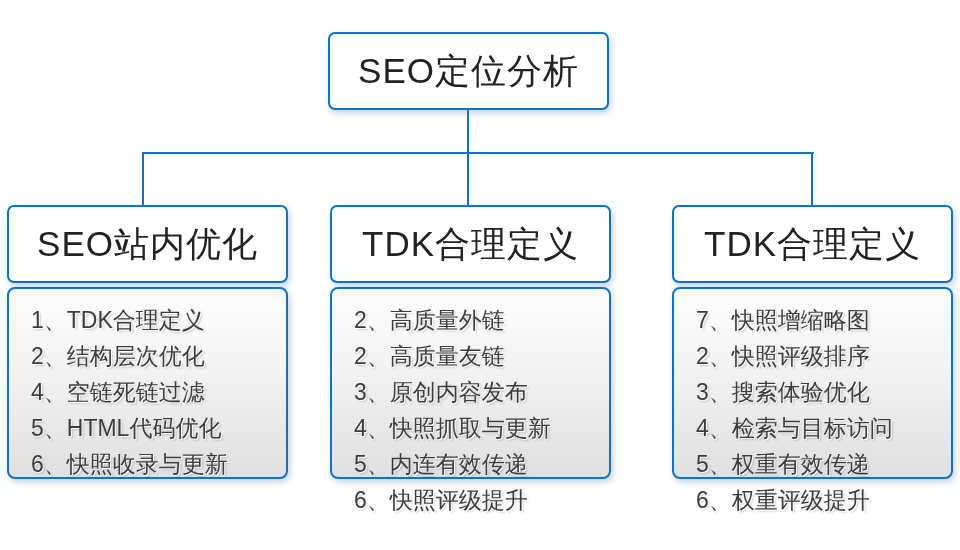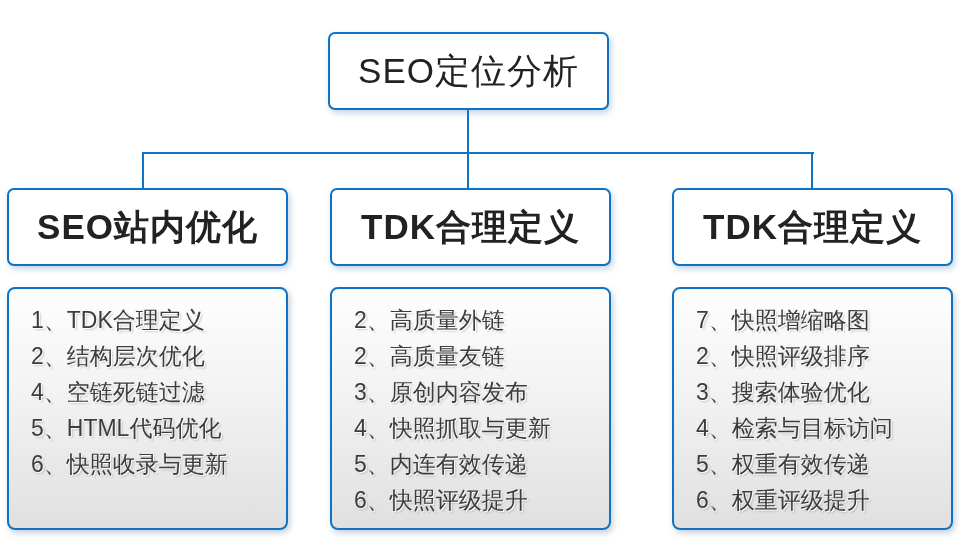--- a/index.html
+++ b/index.html
@@ -33,40 +33,40 @@
   }
   .node-box .node-label{
     font-size:35px;
     letter-spacing:1px;
     color:var(--header-text,#222222);
     white-space:nowrap;
   }
   
   .list-box{
     position:absolute;
-    width:281px;height:243px;
+    width:281px;height:192px;
     top:287px;
     background:linear-gradient(to bottom,#fefefe 0%,#f2f2f2 45%,#e0e0e0 100%);
     border:2px solid var(--line,#0F72C3);
     border-radius:8px;
     padding:13px 10px 0 22px;
     box-shadow:2px 3px 6px rgba(90,120,150,0.35);
   }
   .list-item{
     font-size:23px;
     line-height:36px;
     color:var(--item-text,#3C3C3C);
     white-space:nowrap;
     text-shadow:1px 1px 0 rgba(255,255,255,0.95), 2px 2px 2px rgba(0,0,0,0.18);
   }
   
   .col-0{left:7px;}
   .col-1{left:330px;}
   .col-2{left:672px;}
-  .header-row{top:188px;font-weight:bold;}
+  .header-row{top:205px;}
   .root-box{left:328px;top:15px;margin-top:17px;}
 </style>
 </head>
 <body>
 
 <div class="stage">
 
   <div class="connector" style="left:467px;top:93px;width:2px;height:60px;"></div>
   <div class="connector" style="left:142px;top:152px;width:672px;height:2px;"></div>
   <div class="connector" style="left:142px;top:152px;width:2px;height:54px;"></div>

